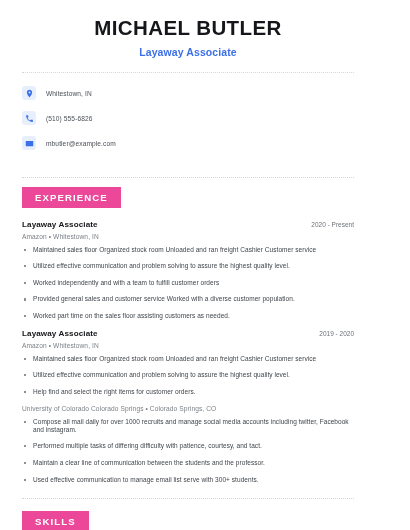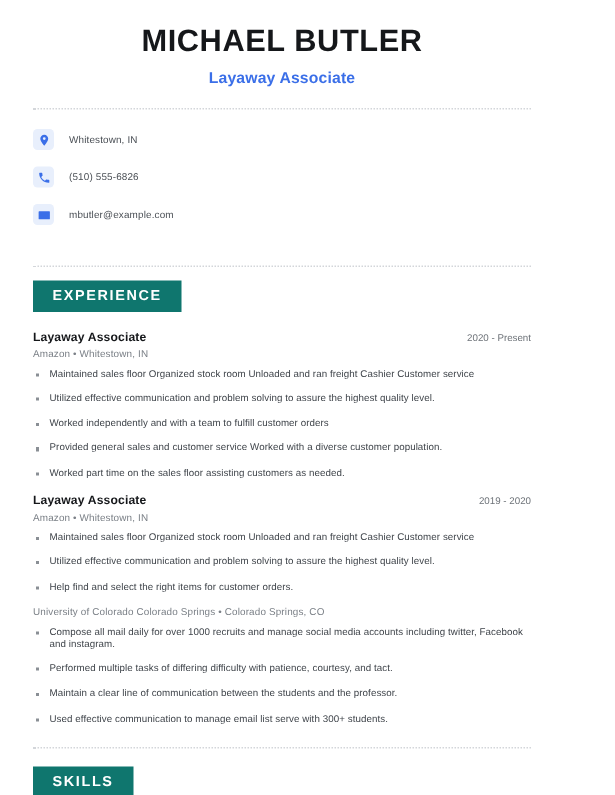--- a/index.html
+++ b/index.html
@@ -73,21 +73,21 @@
     margin-left: 10px;
     font-size: 6.6px;
     color: #4a4f55;
     letter-spacing: 0.1px;
   }
 
   
   .section { padding-top: 9px; }
   .badge {
     display: inline-block;
-    background: #0f766e;
+    background: #ec4899;
     color: #ffffff;
     font-size: 9.6px;
     font-weight: bold;
     letter-spacing: 1.1px;
     padding: 5px 13px 5px 13px;
   }
 
   
   .jobs { margin-top: 12px; }
   .job { margin-bottom: 2px; }

